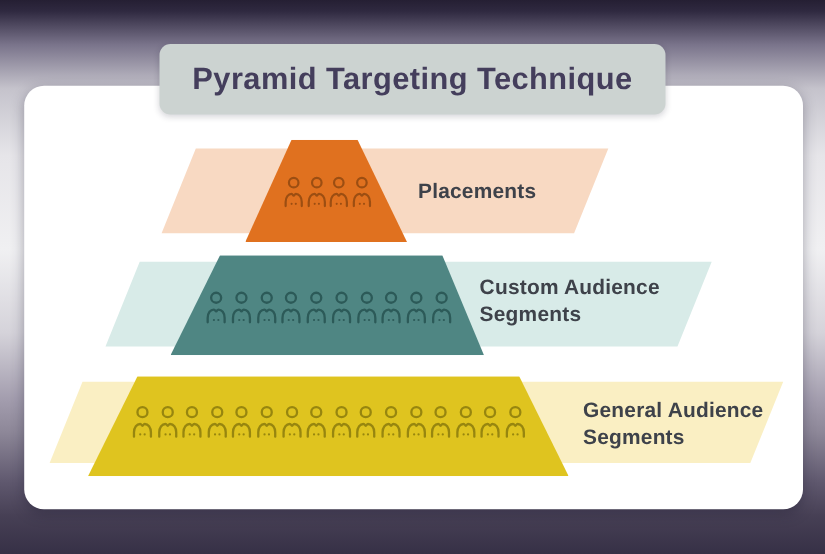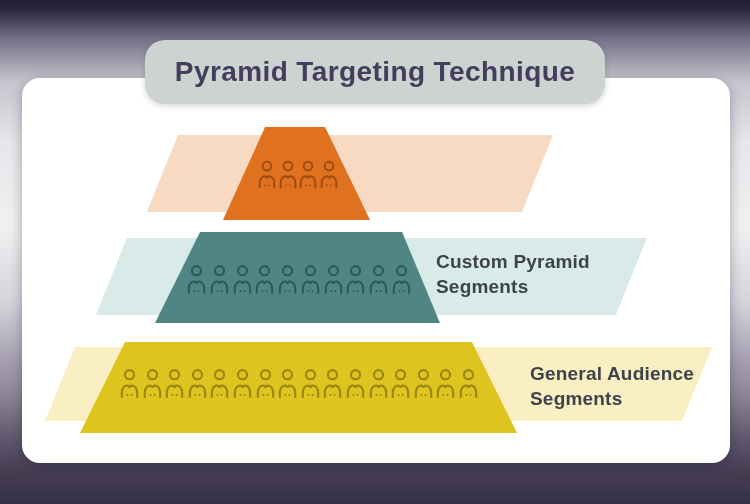--- a/index.html
+++ b/index.html
@@ -12,21 +12,21 @@
       #474055 93%, #363046 100%);
   }
   .card{
     position:absolute; left:22px; top:78px; width:708px; height:385px;
     background:#ffffff; border-radius:18px;
     box-shadow:0 4px 12px rgba(30,25,50,.35);
     z-index:1;
   }
   .title-box{
     position:absolute; left:145px; top:40px; width:460px; height:64px;
-    border-radius:20px; z-index:3;
+    border-radius:10px; z-index:3;
     display:flex; align-items:center; justify-content:center;
     box-shadow:0 2px 6px rgba(30,25,50,.18);
   }
   .title{
     margin:0; font-size:28px; font-weight:700; letter-spacing:.4px;
   }
   .band{
     position:absolute; z-index:2;
     transform:skewX(-22deg); transform-origin:left top;
   }
@@ -89,20 +89,21 @@
         <circle cx="9.7" cy="31.6" r="1.15" fill="currentColor"></circle>
         <circle cx="14.3" cy="31.6" r="1.15" fill="currentColor"></circle>
       </svg>
       <svg class="person" viewBox="0 0 24 36">
         <circle cx="12" cy="8.5" r="5.2" fill="none" stroke="currentColor" stroke-width="2.4"></circle>
         <path d="M3.2,34 L3.2,29.5 C3.2,24 6.2,20.8 9.6,20.8 C11.2,20.8 11,22.6 12,22.6 C13,22.6 12.8,20.8 14.4,20.8 C17.8,20.8 20.8,24 20.8,29.5 L20.8,34" fill="none" stroke="currentColor" stroke-width="2.4" stroke-linecap="round"></path>
         <circle cx="9.7" cy="31.6" r="1.15" fill="currentColor"></circle>
         <circle cx="14.3" cy="31.6" r="1.15" fill="currentColor"></circle>
       </svg>
     </div>
+  <div class="level-label label-1" style="color: rgb(62, 66, 74);">Placements</div>
 
   <div class="band band-2" style="background: rgb(216, 235, 232);"></div>
   <div class="trap trap-2" style="background: rgb(79, 134, 131);"></div>
   <div class="icons icons-2" style="color: rgb(44, 90, 88);">
       <svg class="person" viewBox="0 0 24 36">
         <circle cx="12" cy="8.5" r="5.2" fill="none" stroke="currentColor" stroke-width="2.4"></circle>
         <path d="M3.2,34 L3.2,29.5 C3.2,24 6.2,20.8 9.6,20.8 C11.2,20.8 11,22.6 12,22.6 C13,22.6 12.8,20.8 14.4,20.8 C17.8,20.8 20.8,24 20.8,29.5 L20.8,34" fill="none" stroke="currentColor" stroke-width="2.4" stroke-linecap="round"></path>
         <circle cx="9.7" cy="31.6" r="1.15" fill="currentColor"></circle>
         <circle cx="14.3" cy="31.6" r="1.15" fill="currentColor"></circle>
       </svg>
@@ -154,21 +155,21 @@
         <circle cx="9.7" cy="31.6" r="1.15" fill="currentColor"></circle>
         <circle cx="14.3" cy="31.6" r="1.15" fill="currentColor"></circle>
       </svg>
       <svg class="person" viewBox="0 0 24 36">
         <circle cx="12" cy="8.5" r="5.2" fill="none" stroke="currentColor" stroke-width="2.4"></circle>
         <path d="M3.2,34 L3.2,29.5 C3.2,24 6.2,20.8 9.6,20.8 C11.2,20.8 11,22.6 12,22.6 C13,22.6 12.8,20.8 14.4,20.8 C17.8,20.8 20.8,24 20.8,29.5 L20.8,34" fill="none" stroke="currentColor" stroke-width="2.4" stroke-linecap="round"></path>
         <circle cx="9.7" cy="31.6" r="1.15" fill="currentColor"></circle>
         <circle cx="14.3" cy="31.6" r="1.15" fill="currentColor"></circle>
       </svg>
     </div>
-  <div class="level-label label-2" style="color: rgb(62, 66, 74);">Custom Pyramid
+  <div class="level-label label-2" style="color: rgb(62, 66, 74);">Custom Audience
 Segments</div>
 
   <div class="band band-3" style="background: rgb(250, 239, 195);"></div>
   <div class="trap trap-3" style="background: rgb(223, 196, 31);"></div>
   <div class="icons icons-3" style="color: rgb(151, 134, 15);">
       <svg class="person" viewBox="0 0 24 36">
         <circle cx="12" cy="8.5" r="5.2" fill="none" stroke="currentColor" stroke-width="2.4"></circle>
         <path d="M3.2,34 L3.2,29.5 C3.2,24 6.2,20.8 9.6,20.8 C11.2,20.8 11,22.6 12,22.6 C13,22.6 12.8,20.8 14.4,20.8 C17.8,20.8 20.8,24 20.8,29.5 L20.8,34" fill="none" stroke="currentColor" stroke-width="2.4" stroke-linecap="round"></path>
         <circle cx="9.7" cy="31.6" r="1.15" fill="currentColor"></circle>
         <circle cx="14.3" cy="31.6" r="1.15" fill="currentColor"></circle>

